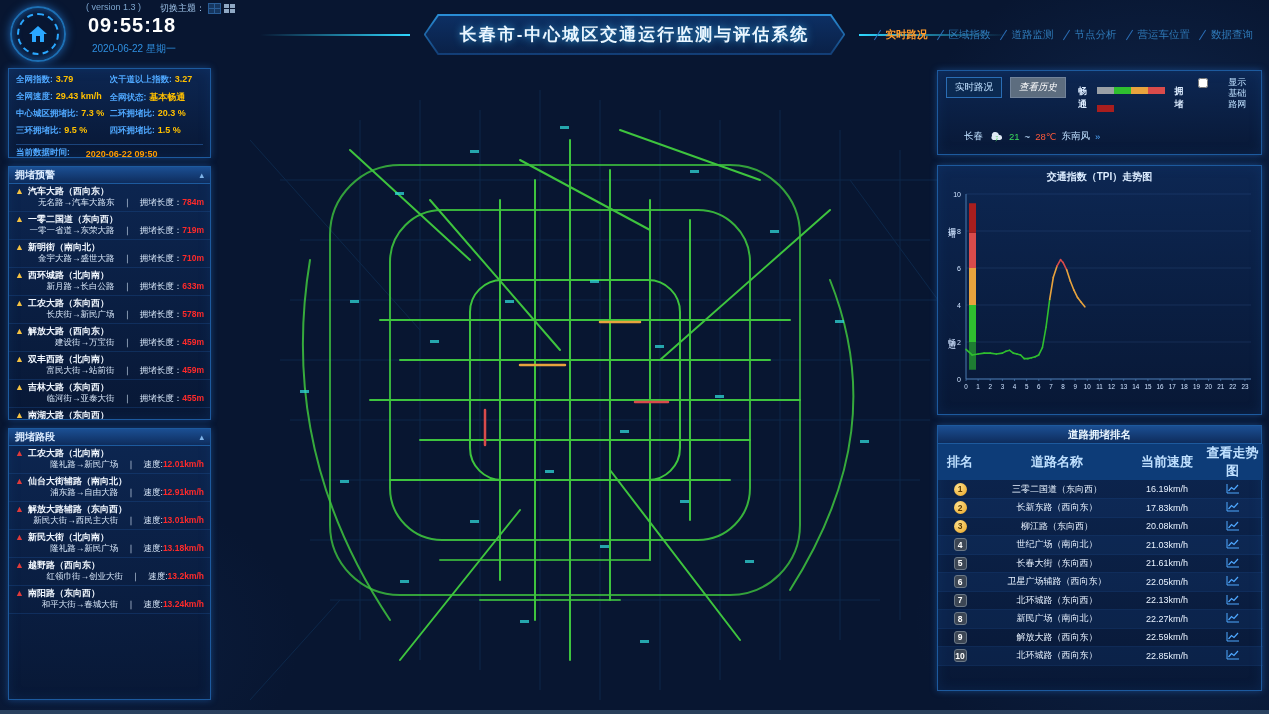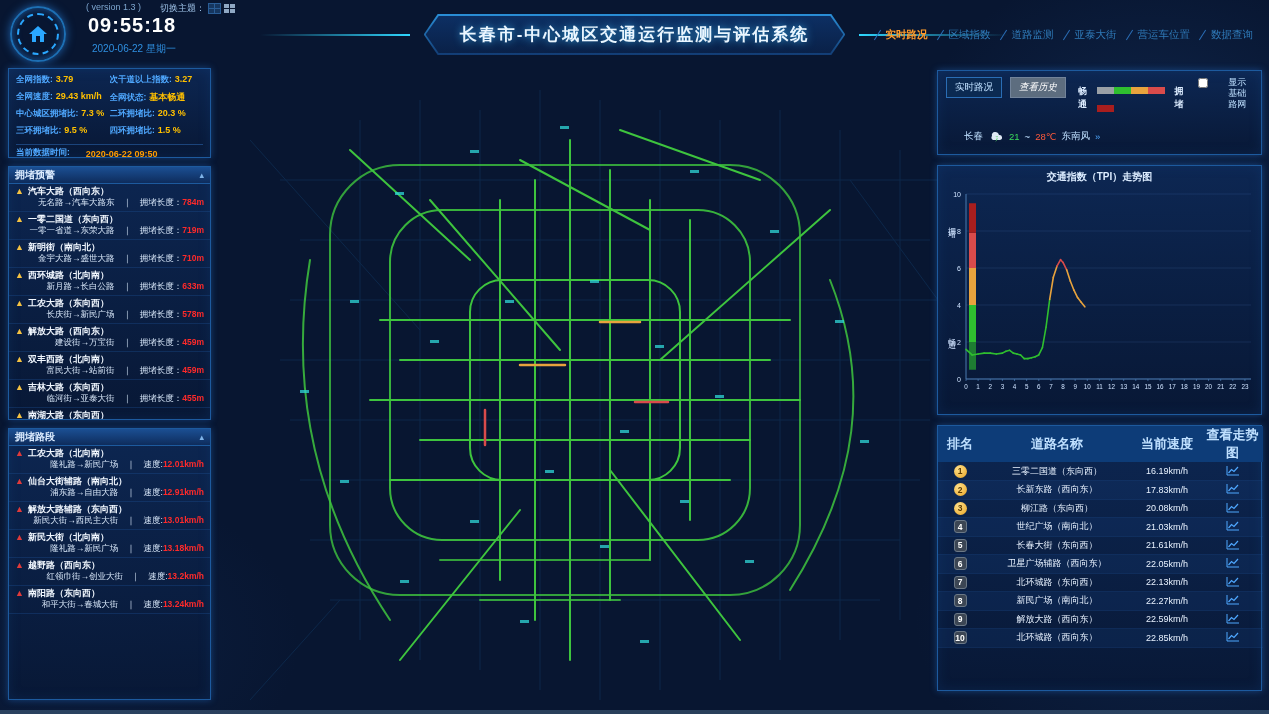--- a/index.html
+++ b/index.html
@@ -230,21 +230,21 @@
       <div class="inner">
           <h1>长春市-中心城区交通运行监测与评估系统</h1>
         </div>
     </div>
     <div class="title-line r"></div>
   </div>
   <div class="nav" id="nav">
       <div class="nav-item active">实时路况</div>
       <div class="nav-item">区域指数</div>
       <div class="nav-item">道路监测</div>
-      <div class="nav-item">亚泰大街</div>
+      <div class="nav-item">节点分析</div>
       <div class="nav-item">营运车位置</div>
       <div class="nav-item">数据查询</div>
     </div>
 </div>
 
 <div class="panel" id="stats-panel">
   <div class="stats-grid" id="stats-grid">
       <div class="stat-cell">
         <span class="stat-label">全网指数:</span>
         <span class="stat-value">3.79</span>
@@ -532,20 +532,21 @@
       <line x1="130.29787234042553" y1="96.94999999999999" x2="133.93617021276594" y2="106.2" stroke="#e8a33d" stroke-width="1.6" stroke-linecap="round"></line>
       <line x1="133.93617021276594" y1="106.2" x2="137.5744680851064" y2="113.6" stroke="#e8a33d" stroke-width="1.6" stroke-linecap="round"></line>
       <line x1="137.5744680851064" y1="113.6" x2="141.2127659574468" y2="118.225" stroke="#e8a33d" stroke-width="1.6" stroke-linecap="round"></line>
       <line x1="141.2127659574468" y1="118.225" x2="144.85106382978725" y2="122.85" stroke="#e8a33d" stroke-width="1.6" stroke-linecap="round"></line>
     </svg>
   <div class="zone-label" id="zone-jam" style="top: 55px;">拥堵</div>
   <div class="zone-label" id="zone-smooth" style="top: 166px;">畅通</div>
 </div>
 
 <div class="panel" id="rank-panel">
+  <div class="rank-title">道路拥堵排名</div>
   <table class="rank">
     <colgroup>
         <col class="col-rank">
         <col class="col-road">
         <col class="col-speed">
         <col class="col-trend">
       </colgroup>
     <thead>
         <tr id="rank-headers">
           <th>排名</th>

